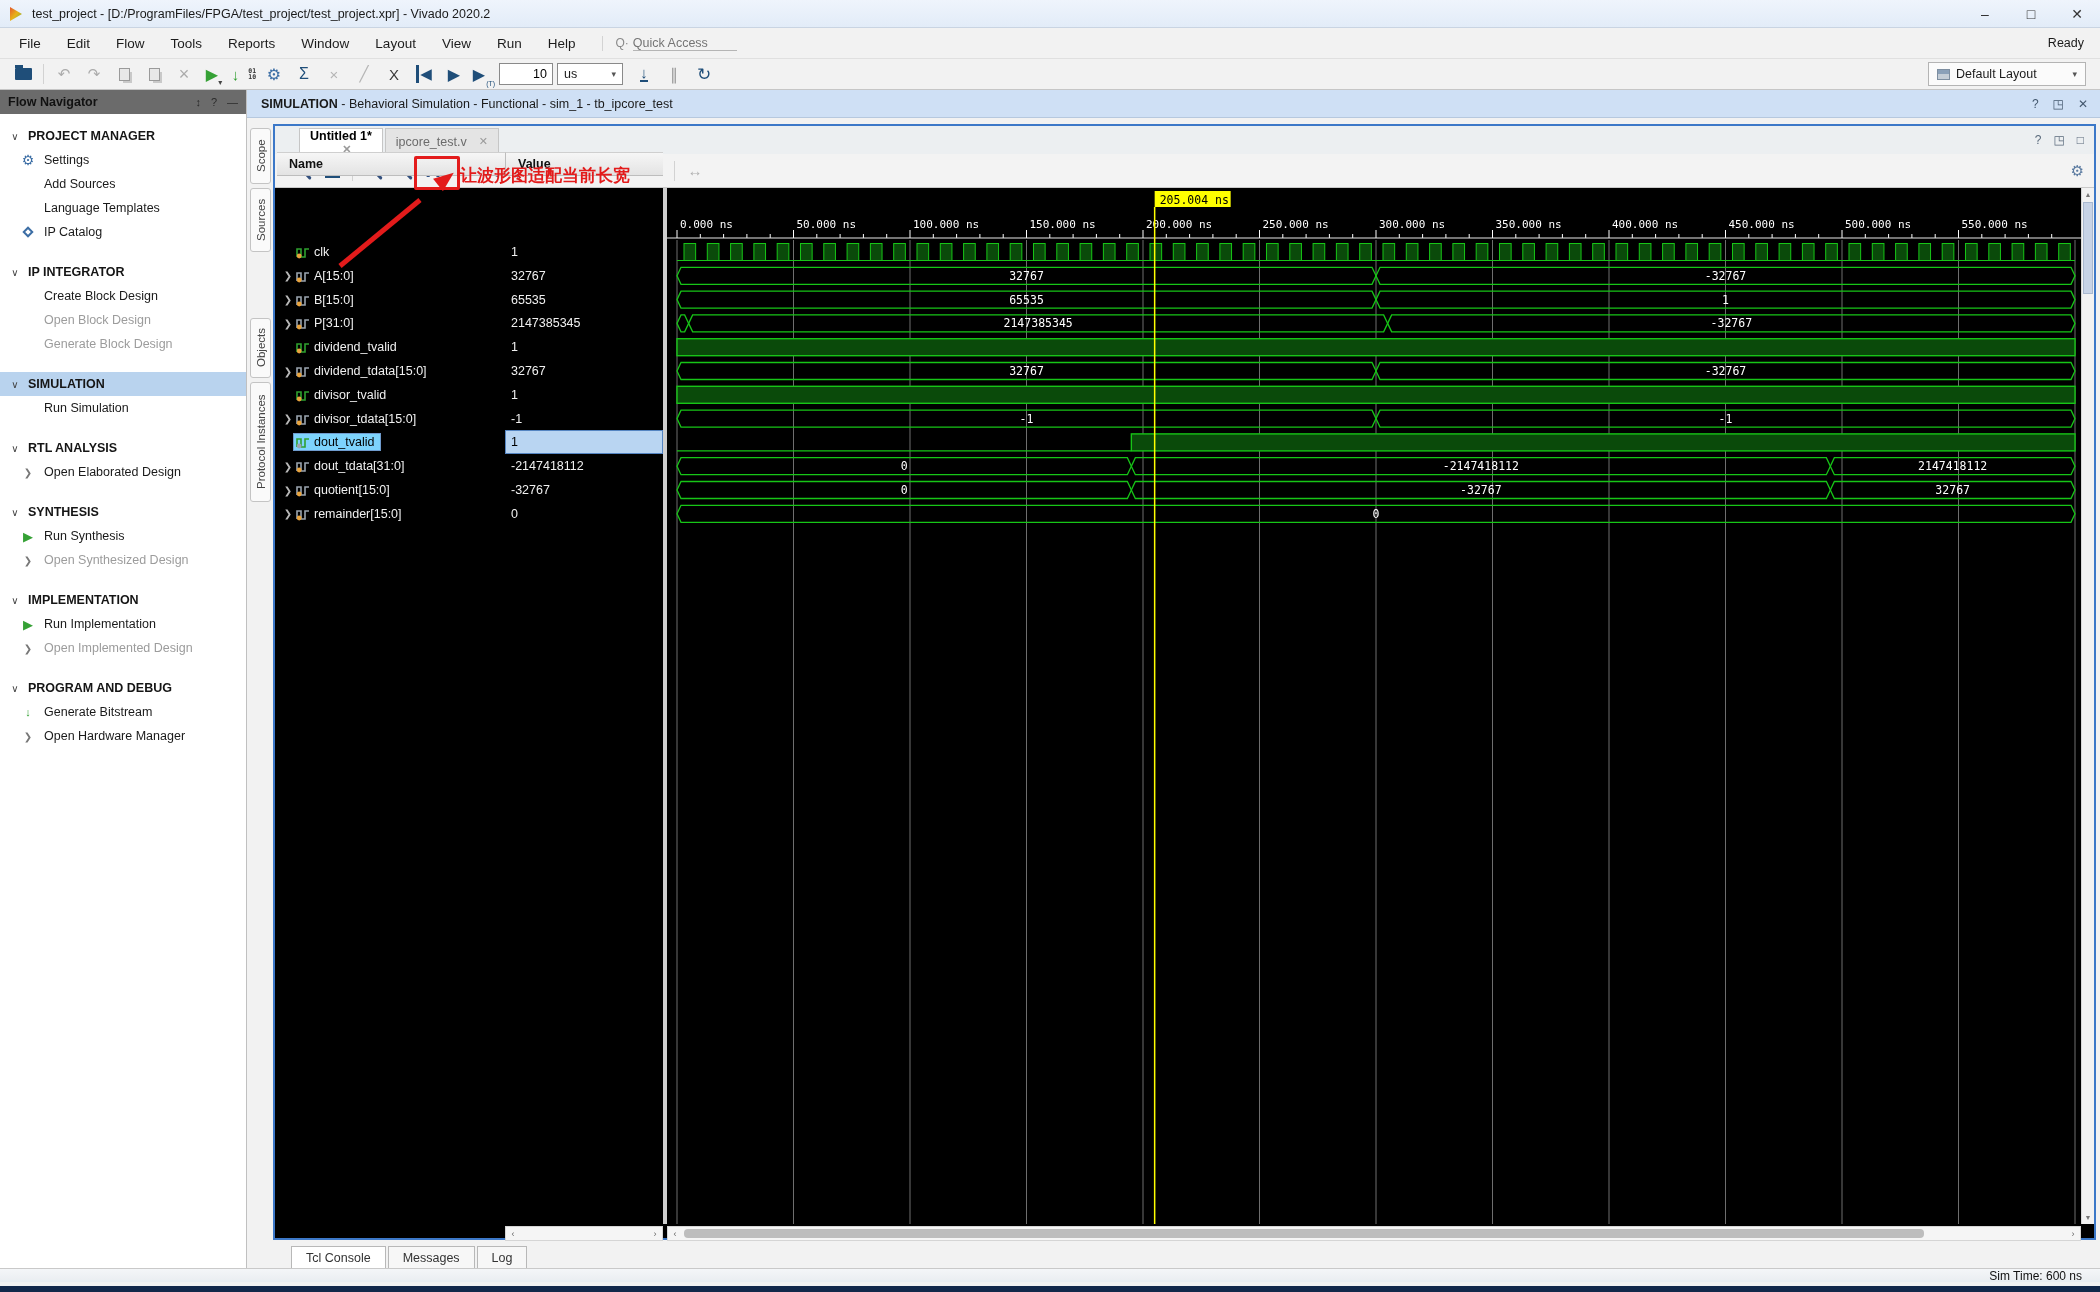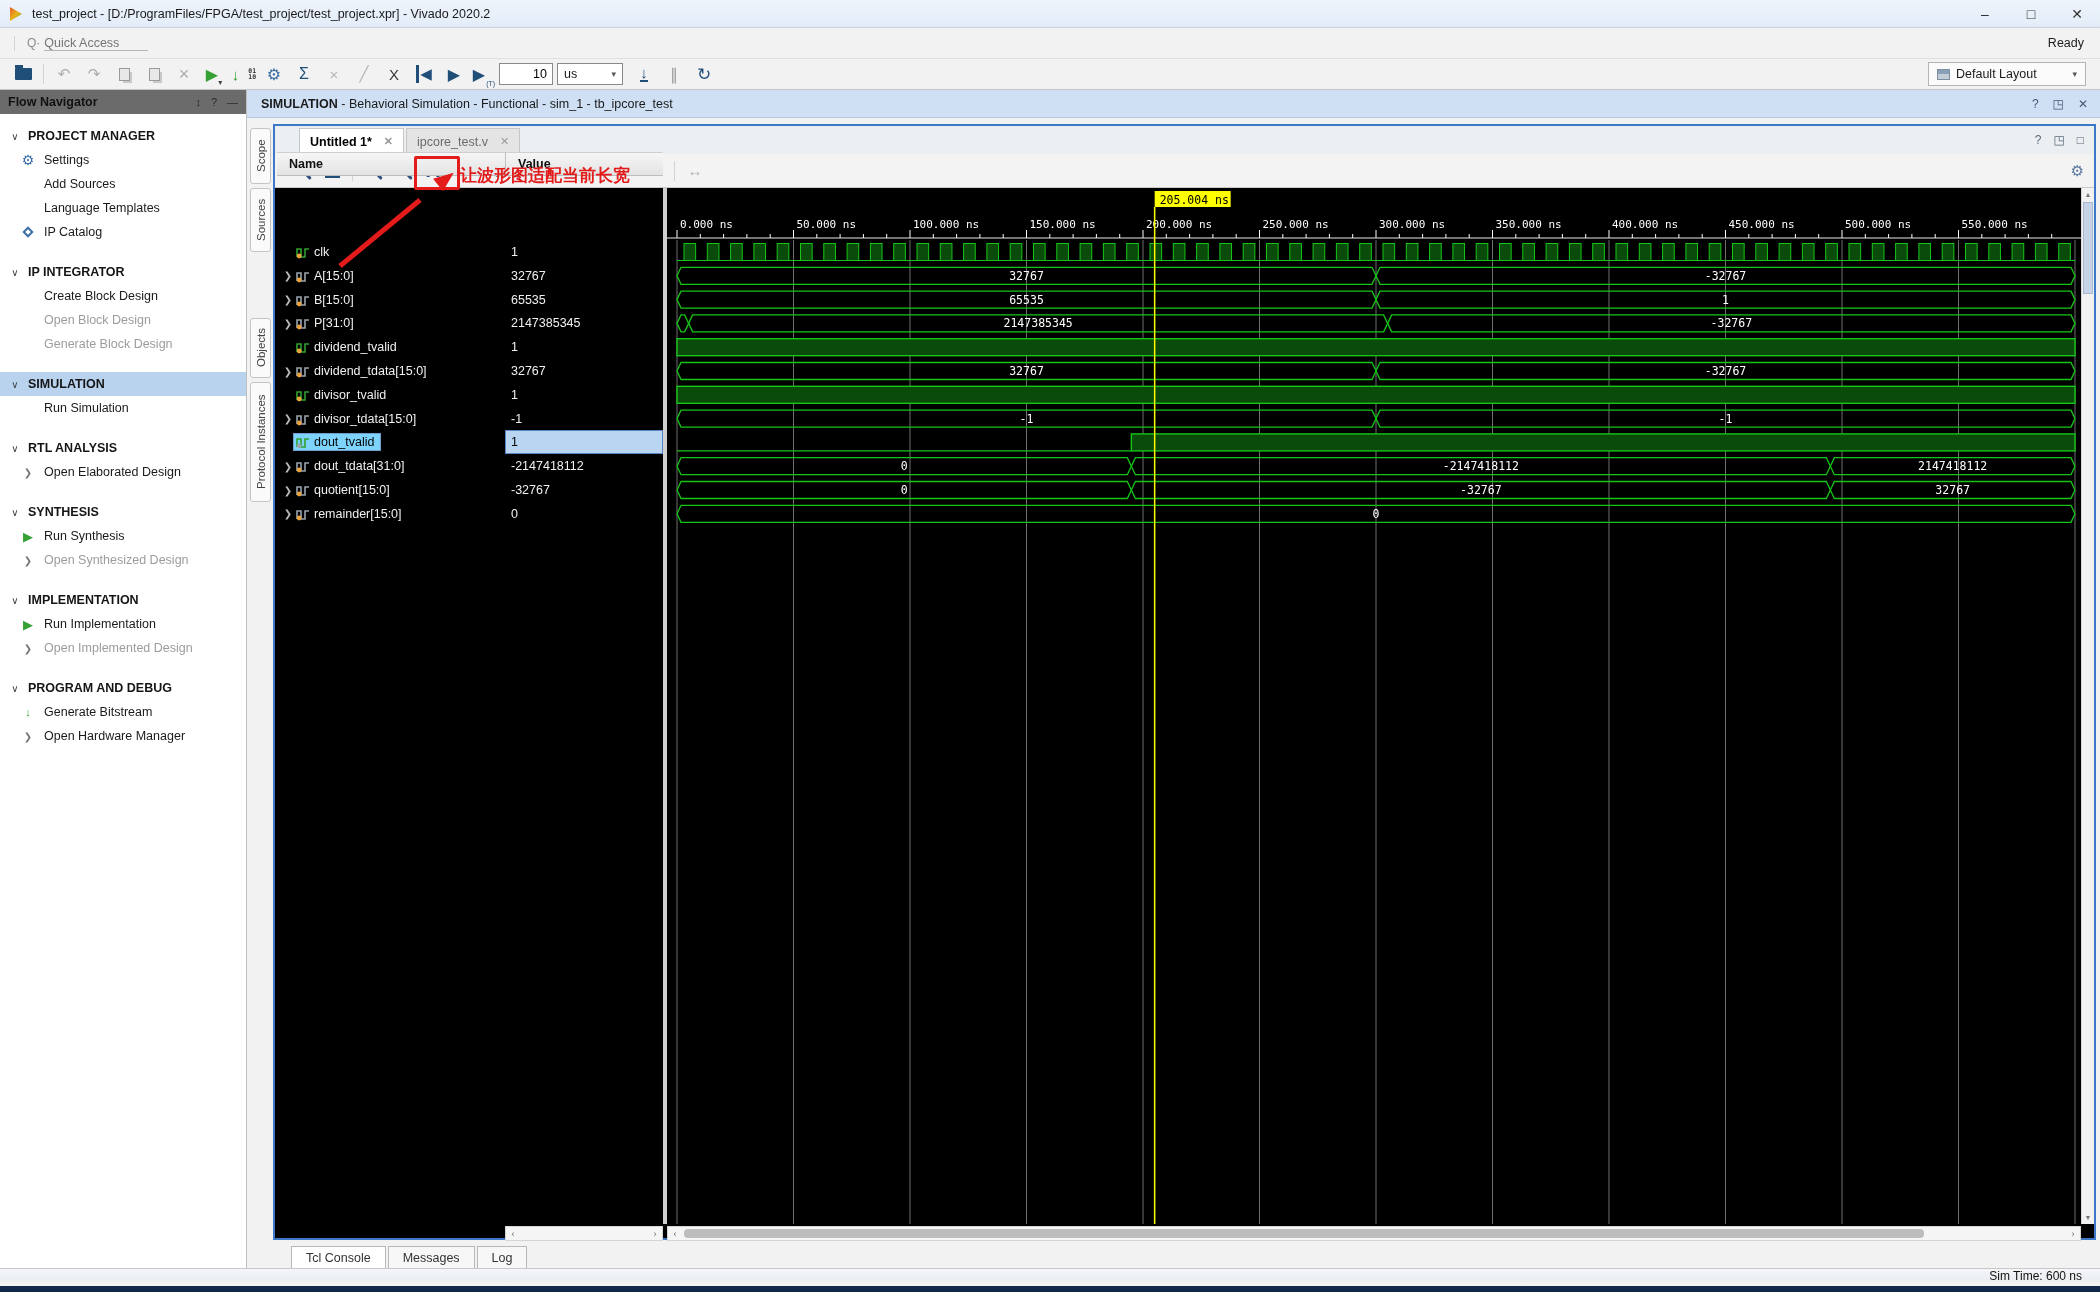--- a/index.html
+++ b/index.html
@@ -85,21 +85,21 @@
     border-radius:3px; display:flex; align-items:center; justify-content:center;
     writing-mode:vertical-lr; transform:rotate(180deg); font-size:11.5px; color:#444; }
 
   
   #wavewin { position:absolute; left:273px; top:124px; width:1823px; height:1116px;
     border:2px solid #3c78c8; background:#000; }
   #wtabs { position:absolute; left:0; top:0; width:100%; height:28px; background:#eceff1;
     display:flex; align-items:flex-end; }
   .wtab { height:26px; display:flex; align-items:center; padding:0 10px; font-size:12.5px; color:#6b6b6b;
     background:#e4e4e4; border:1px solid #c6c6c6; border-bottom:none; margin-left:2px; }
-  .wtab.active { background:#ffffff; color:#000; font-weight:bold; }
+  .wtab.active { background:#ffffff; color:#000; font-weight:bold;flex-direction:column; }
   .wtab .x { margin-left:12px; color:#9a9a9a; font-size:11px; }
   #wtab-icons { margin-left:auto; margin-right:10px; display:flex; gap:12px; color:#5a6a7c; font-size:12px;
     align-self:center; }
   #wtoolbar { position:absolute; left:0; top:28px; width:100%; height:34px; background:#f3f3f3;
     border-bottom:1px solid #c9c9c9; display:flex; align-items:center; padding-left:12px; }
   #wtoolbar .gear { position:absolute; right:10px; color:#5a7aa0; font-size:15px; }
 
   #namecol   { position:absolute; left:2px;  top:62px; width:228px; height:1036px; background:#000; overflow:hidden; }
   #valuecol  { position:absolute; left:230px; top:62px; width:158px; height:1036px; background:#000; overflow:hidden; }
   #splitter  { position:absolute; left:388px; top:62px; width:4px;  height:1036px; background:#cfcfcf; }
@@ -162,20 +162,32 @@
   </svg>
   <span class="title">test_project - [D:/ProgramFiles/FPGA/test_project/test_project.xpr] - Vivado 2020.2</span>
   <div id="winbtns">
     <div class="wb">–</div>
     <div class="wb">□</div>
     <div class="wb">✕</div>
   </div>
 </div>
 
 <div id="menubar">
+  <div id="menus" style="display:flex;margin-left:6px;">
+      <span class="menu-item">File</span>
+      <span class="menu-item">Edit</span>
+      <span class="menu-item">Flow</span>
+      <span class="menu-item">Tools</span>
+      <span class="menu-item">Reports</span>
+      <span class="menu-item">Window</span>
+      <span class="menu-item">Layout</span>
+      <span class="menu-item">View</span>
+      <span class="menu-item">Run</span>
+      <span class="menu-item">Help</span>
+    </div>
   <div id="quickaccess">
     <span style="font-size:12px;color:#8a8a8a;">Q·</span>
     <input placeholder="Quick Access" style="">
   </div>
   <span id="ready">Ready</span>
 </div>
 
 <div id="toolbar">
   <span id="tb-left" style="display:flex;align-items:center;">
       <span class="ic">

